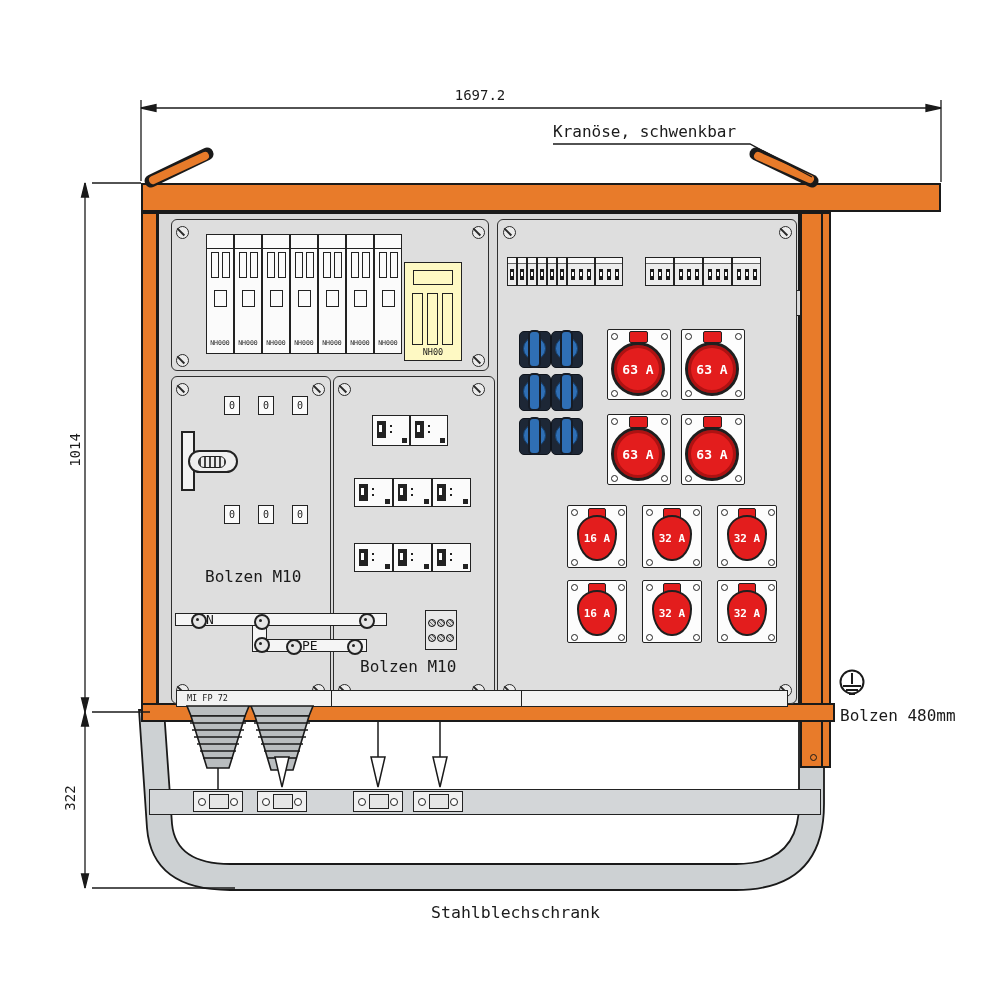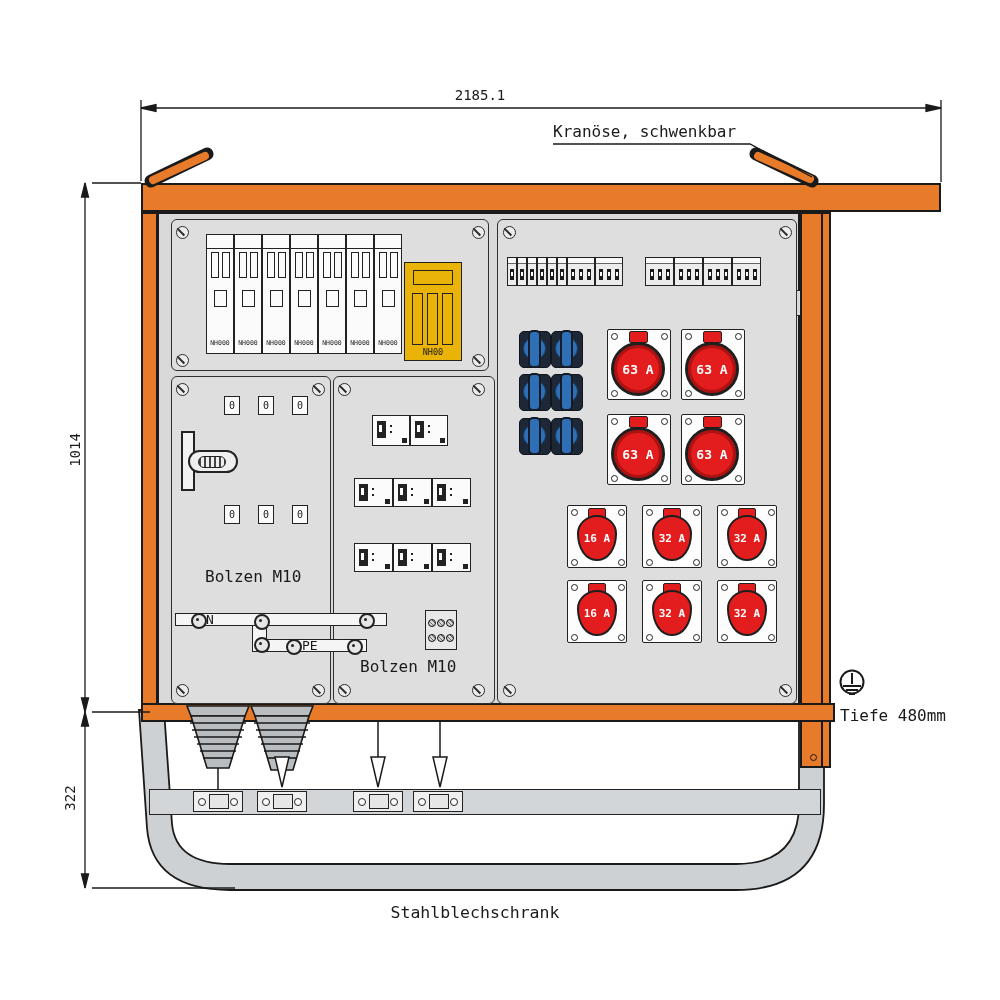--- a/index.html
+++ b/index.html
@@ -175,21 +175,21 @@
         <div class="nh-top"></div>
         <div class="nh-slots">
           <span class="nh-slot"></span>
           <span class="nh-slot"></span>
         </div>
         <div class="nh-win"></div>
         <div class="nh-lbl">NH000</div>
       </div>
   </div>
 
-  <div class="abs" style="left:404px;top:262px;width:58px;height:99px;border:1.5px solid #222;background:#eab308">
+  <div class="abs" style="left:404px;top:262px;width:58px;height:99px;border:1.5px solid #222;background:#fef9c3">
     <div class="abs" style="left:8px;top:7px;width:40px;height:15px;border:1.5px solid #222"></div>
     <div class="abs" style="left:7px;top:30px;display:flex;gap:4px">
       <div style="width:11px;height:52px;border:1.5px solid #222;box-sizing:border-box"></div>
       <div style="width:11px;height:52px;border:1.5px solid #222;box-sizing:border-box"></div>
       <div style="width:11px;height:52px;border:1.5px solid #222;box-sizing:border-box"></div>
     </div>
     <div class="abs" style="left:0;right:0;bottom:3px;text-align:center;font-size:8.5px">NH00</div>
   </div>
 
   <div class="abs" style="left:507px;top:257px;height:29px;display:flex">
@@ -499,20 +499,25 @@
   <span class="bolt" style="left:254px;top:614px"></span>
   <span class="bolt" style="left:254px;top:637px"></span>
   <span class="bolt" style="left:286px;top:639px"></span>
   <span class="bolt" style="left:347px;top:639px"></span>
   <div class="txt" style="left:206px;top:612px;font-size:13px">N</div>
   <div class="txt" style="left:302px;top:638px;font-size:13px">PE</div>
 
   <div class="txt" style="left:205px;top:567px;font-size:16px">Bolzen M10</div>
   <div class="txt" style="left:360px;top:657px;font-size:16px">Bolzen M10</div>
 
+  <div class="abs" style="left:176px;top:690px;width:612px;height:17px;background:#F2F2F2;border:1.5px solid #222">
+    <div class="abs" style="left:154px;top:0;height:100%;border-left:1.5px solid #222"></div>
+    <div class="abs" style="left:344px;top:0;height:100%;border-left:1.5px solid #222"></div>
+    <div class="txt" style="left:10px;top:2px;font-size:8.5px">MI FP 72</div>
+  </div>
 
   <svg class="abs" style="left:0;top:0" width="1000" height="1000">
 
     <g>
       <line x1="151" y1="181" x2="207" y2="154" stroke="#1A1A1A" stroke-width="13" stroke-linecap="round"></line>
       <line x1="153" y1="180" x2="205" y2="156" stroke="#E87B2A" stroke-width="8" stroke-linecap="round"></line>
     </g>
     <g>
       <line x1="756" y1="154" x2="812" y2="181" stroke="#1A1A1A" stroke-width="13" stroke-linecap="round"></line>
       <line x1="758" y1="156" x2="810" y2="179" stroke="#E87B2A" stroke-width="8" stroke-linecap="round"></line>
@@ -572,20 +577,20 @@
 
     <g stroke="#1A1A1A" stroke-width="2" fill="none">
       <circle cx="852" cy="682" r="11.5"></circle>
       <line x1="852" y1="673" x2="852" y2="684"></line>
       <line x1="843" y1="686" x2="861" y2="686"></line>
       <line x1="846" y1="690" x2="858" y2="690"></line>
       <line x1="849" y1="694" x2="855" y2="694"></line>
     </g>
   </svg>
 
-  <div class="txt" style="left:430px;top:87px;width:100px;text-align:center;font-size:14px">2185.1</div>
+  <div class="txt" style="left:430px;top:87px;width:100px;text-align:center;font-size:14px">1697.2</div>
   <div class="txt" style="left:553px;top:122px;font-size:16px">Kranöse, schwenkbar</div>
   <div class="txt rot" style="left:45px;top:442px;width:60px;text-align:center;font-size:14px">1014</div>
   <div class="txt rot" style="left:43px;top:790px;width:54px;text-align:center;font-size:14px">322</div>
-  <div class="txt" style="left:840px;top:706px;font-size:16px">Tiefe 480mm</div>
-  <div class="txt" style="left:350px;top:903px;width:250px;text-align:center;font-size:16.5px">Stahlblechschrank</div>
+  <div class="txt" style="left:840px;top:706px;font-size:16px">Bolzen 480mm</div>
+  <div class="txt" style="left:350px;top:903px;width:250px;text-align:right;font-size:16.5px">Stahlblechschrank</div>
 
 </div>
 
 </body></html>

